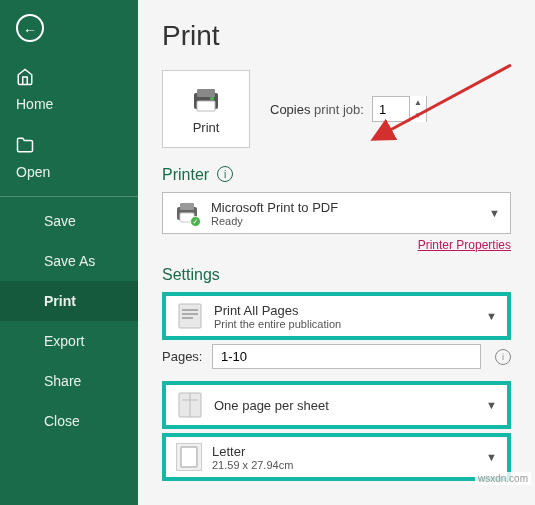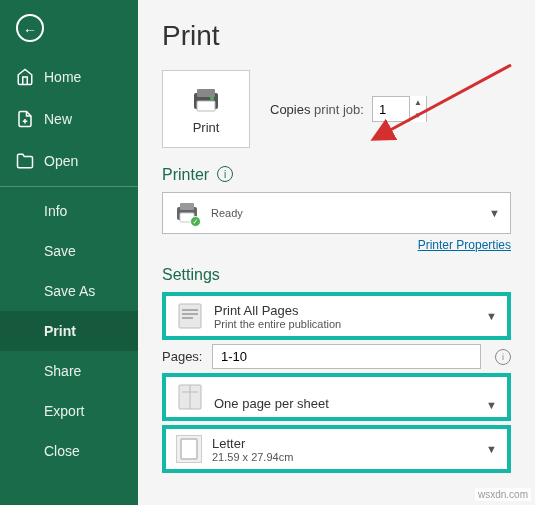--- a/index.html
+++ b/index.html
@@ -37,25 +37,26 @@
       display: flex;
       align-items: center;
       justify-content: center;
       color: white;
       font-size: 14px;
     }
 
     .sidebar-item {
       padding: 12px 16px;
       display: flex;
-      align-items: center;
+      align-items: flex-start;
       gap: 10px;
       cursor: pointer;
       font-size: 14px;
       color: rgba(255,255,255,0.9);
+      flex-direction: column;
     }
 
     .sidebar-item svg {
       width: 18px;
       height: 18px;
       flex-shrink: 0;
     }
 
     .sidebar-divider {
       border: none;
@@ -218,21 +219,21 @@
     }
 
     .dd-arrow {
       color: #555;
       font-size: 11px;
     }
 
     .printer-properties-link {
       text-align: right;
       font-size: 12px;
-      color: #0369a1;
+      color: #be185d;
       text-decoration: underline;
       cursor: pointer;
       margin-bottom: 14px;
     }
 
     
     .settings-dropdown {
       background: white;
       border: 4px solid #14b8a6;
       display: flex;
@@ -307,21 +308,21 @@
       font-size: 9px;
       color: #888;
       margin-left: 6px;
       cursor: pointer;
       flex-shrink: 0;
     }
 
     
     .watermark {
       position: fixed;
-      bottom: 4px;
+      bottom: 20px;
       right: 4px;
       font-size: 10px;
       color: #999;
       background: rgba(255,255,255,0.8);
       padding: 1px 3px;
     }
 
     
     .status-dot {
       position: absolute;
@@ -362,56 +363,44 @@
   </div>
 
   <div class="sidebar-item">
     <svg viewBox="0 0 24 24" fill="none" stroke="white" stroke-width="2">
       <path d="M3 9l9-7 9 7v11a2 2 0 01-2 2H5a2 2 0 01-2-2z"></path>
       <polyline points="9 22 9 12 15 12 15 22"></polyline>
     </svg>
     <span>Home</span>
   </div>
 
-  <div class="sidebar-item">
-    <svg viewBox="0 0 24 24" fill="none" stroke="white" stroke-width="2">
-      <path d="M14 2H6a2 2 0 00-2 2v16a2 2 0 002 2h12a2 2 0 002-2V8z"></path>
-      <polyline points="14 2 14 8 20 8"></polyline>
-      <line x1="12" y1="18" x2="12" y2="12"></line>
-      <line x1="9" y1="15" x2="15" y2="15"></line>
-    </svg>
-    <span>New</span>
-  </div>
 
   <div class="sidebar-item">
     <svg viewBox="0 0 24 24" fill="none" stroke="white" stroke-width="2">
       <path d="M22 19a2 2 0 01-2 2H4a2 2 0 01-2-2V5a2 2 0 012-2h5l2 3h9a2 2 0 012 2z"></path>
     </svg>
     <span>Open</span>
   </div>
 
   <hr class="sidebar-divider">
 
   <div class="sidebar-text-only">
-    <span>Info</span>
-  </div>
-  <div class="sidebar-text-only">
     <span>Save</span>
   </div>
   <div class="sidebar-text-only">
     <span>Save As</span>
   </div>
   <div class="sidebar-text-only active" style="background:#155a3c; font-weight:600;">
     <span>Print</span>
   </div>
   <div class="sidebar-text-only">
+    <span>Export</span>
+  </div>
+  <div class="sidebar-text-only">
     <span>Share</span>
-  </div>
-  <div class="sidebar-text-only">
-    <span>Export</span>
   </div>
   <div class="sidebar-text-only">
     <span>Close</span>
   </div>
 </div>
 
 <div class="main">
   <h1 class="page-title">Print</h1>
 
   <div class="print-top-row">
@@ -458,20 +447,21 @@
   <div class="printer-dropdown">
     <div class="printer-icon-wrap">
       <svg width="28" height="26" viewBox="0 0 28 26">
         <rect x="4" y="8" width="20" height="13" rx="2" fill="#666"></rect>
         <rect x="7" y="4" width="14" height="7" rx="1" fill="#999"></rect>
         <rect x="7" y="14" width="14" height="9" rx="1" fill="white" stroke="#ccc" stroke-width="1"></rect>
       </svg>
       <div class="status-dot"></div>
     </div>
     <div class="printer-dd-text">
+      <div class="printer-name">Microsoft Print to PDF</div>
       <div class="printer-status">Ready</div>
     </div>
     <span class="dd-arrow">▼</span>
   </div>
 
   <div class="printer-properties-link">
     <span>Printer Properties</span>
   </div>
 
   <div class="section-title">
@@ -495,21 +485,21 @@
   </div>
 
   <div class="pages-row">
     <span class="pages-label">Pages:</span>
     <div class="pages-input-wrap">
       <input class="pages-input" type="text" value="1-10" style="">
     </div>
     <div class="page-info-icon">i</div>
   </div>
 
-  <div class="settings-dropdown" style="margin-top:4px;align-items:flex-end;">
+  <div class="settings-dropdown" style="margin-top:12px;">
     <div class="settings-dd-icon">
       <svg width="26" height="28" viewBox="0 0 26 28">
         <rect x="2" y="2" width="22" height="24" rx="1" fill="#e8e8e8" stroke="#bbb" stroke-width="1"></rect>
         <line x1="5" y1="9" x2="21" y2="9" stroke="#bbb" stroke-width="1"></line>
         <line x1="13" y1="2" x2="13" y2="26" stroke="#bbb" stroke-width="1"></line>
       </svg>
     </div>
     <div class="settings-dd-text">
       <div class="settings-dd-main">One page per sheet</div>
     </div>

